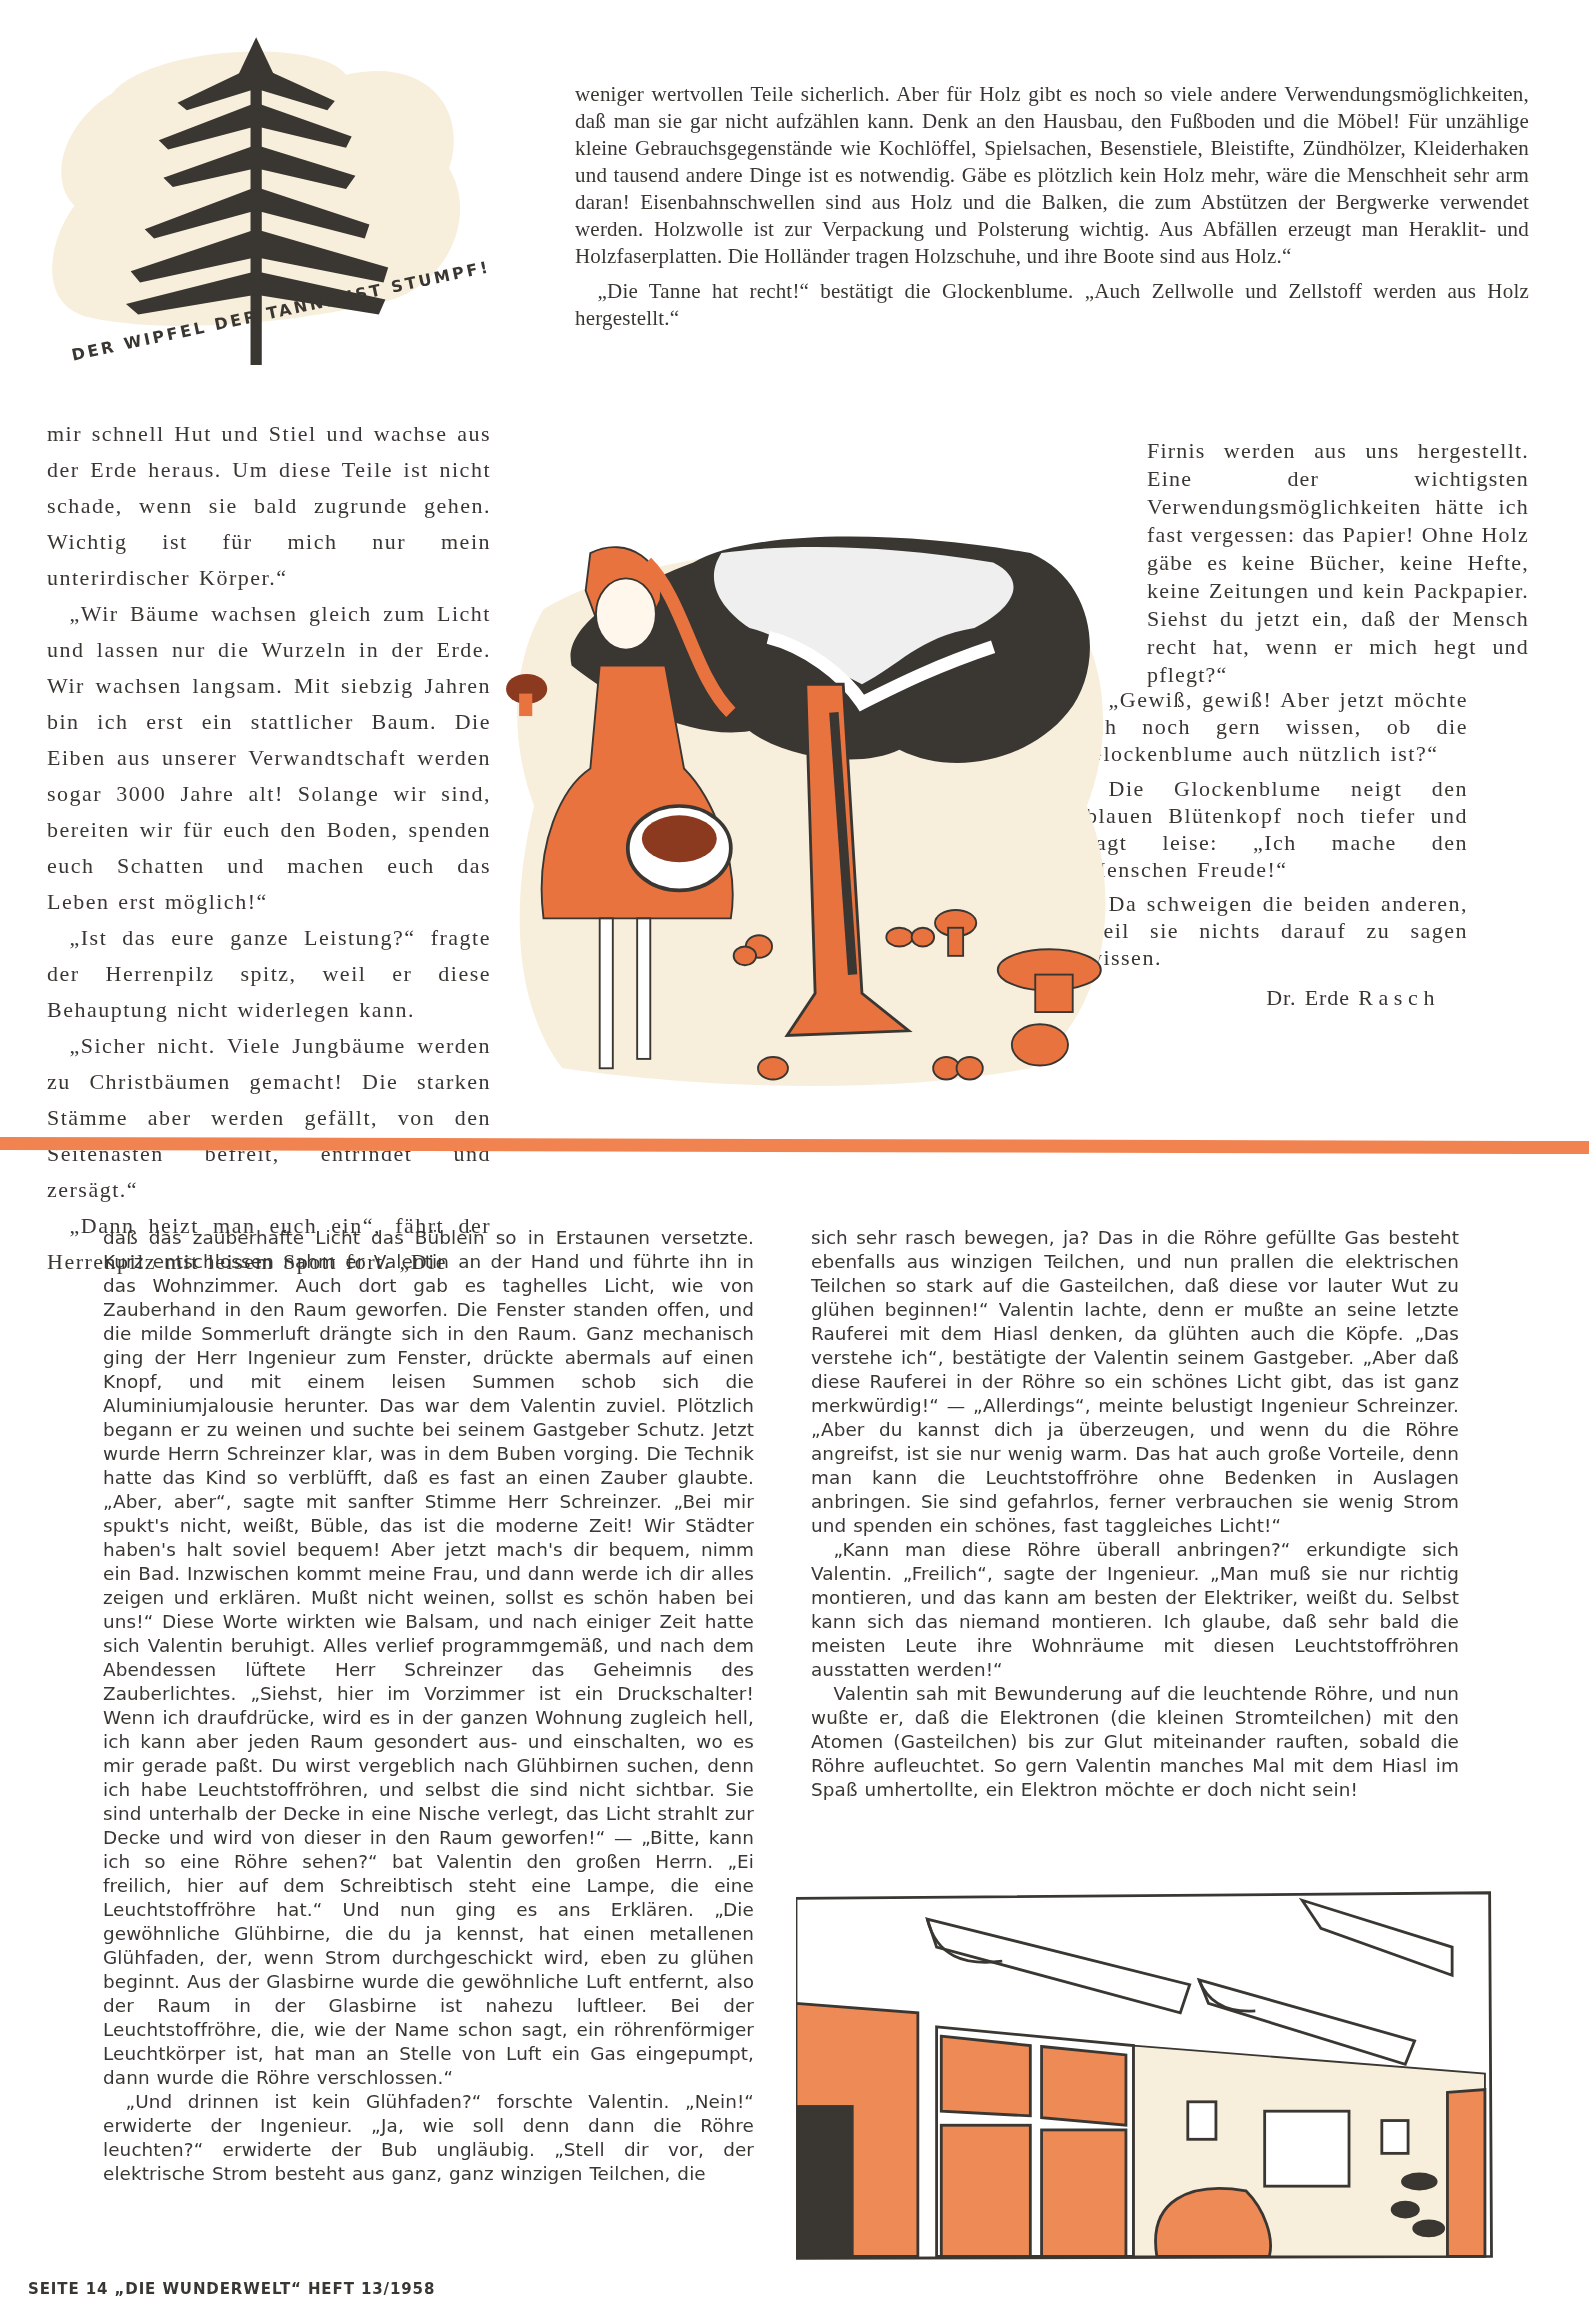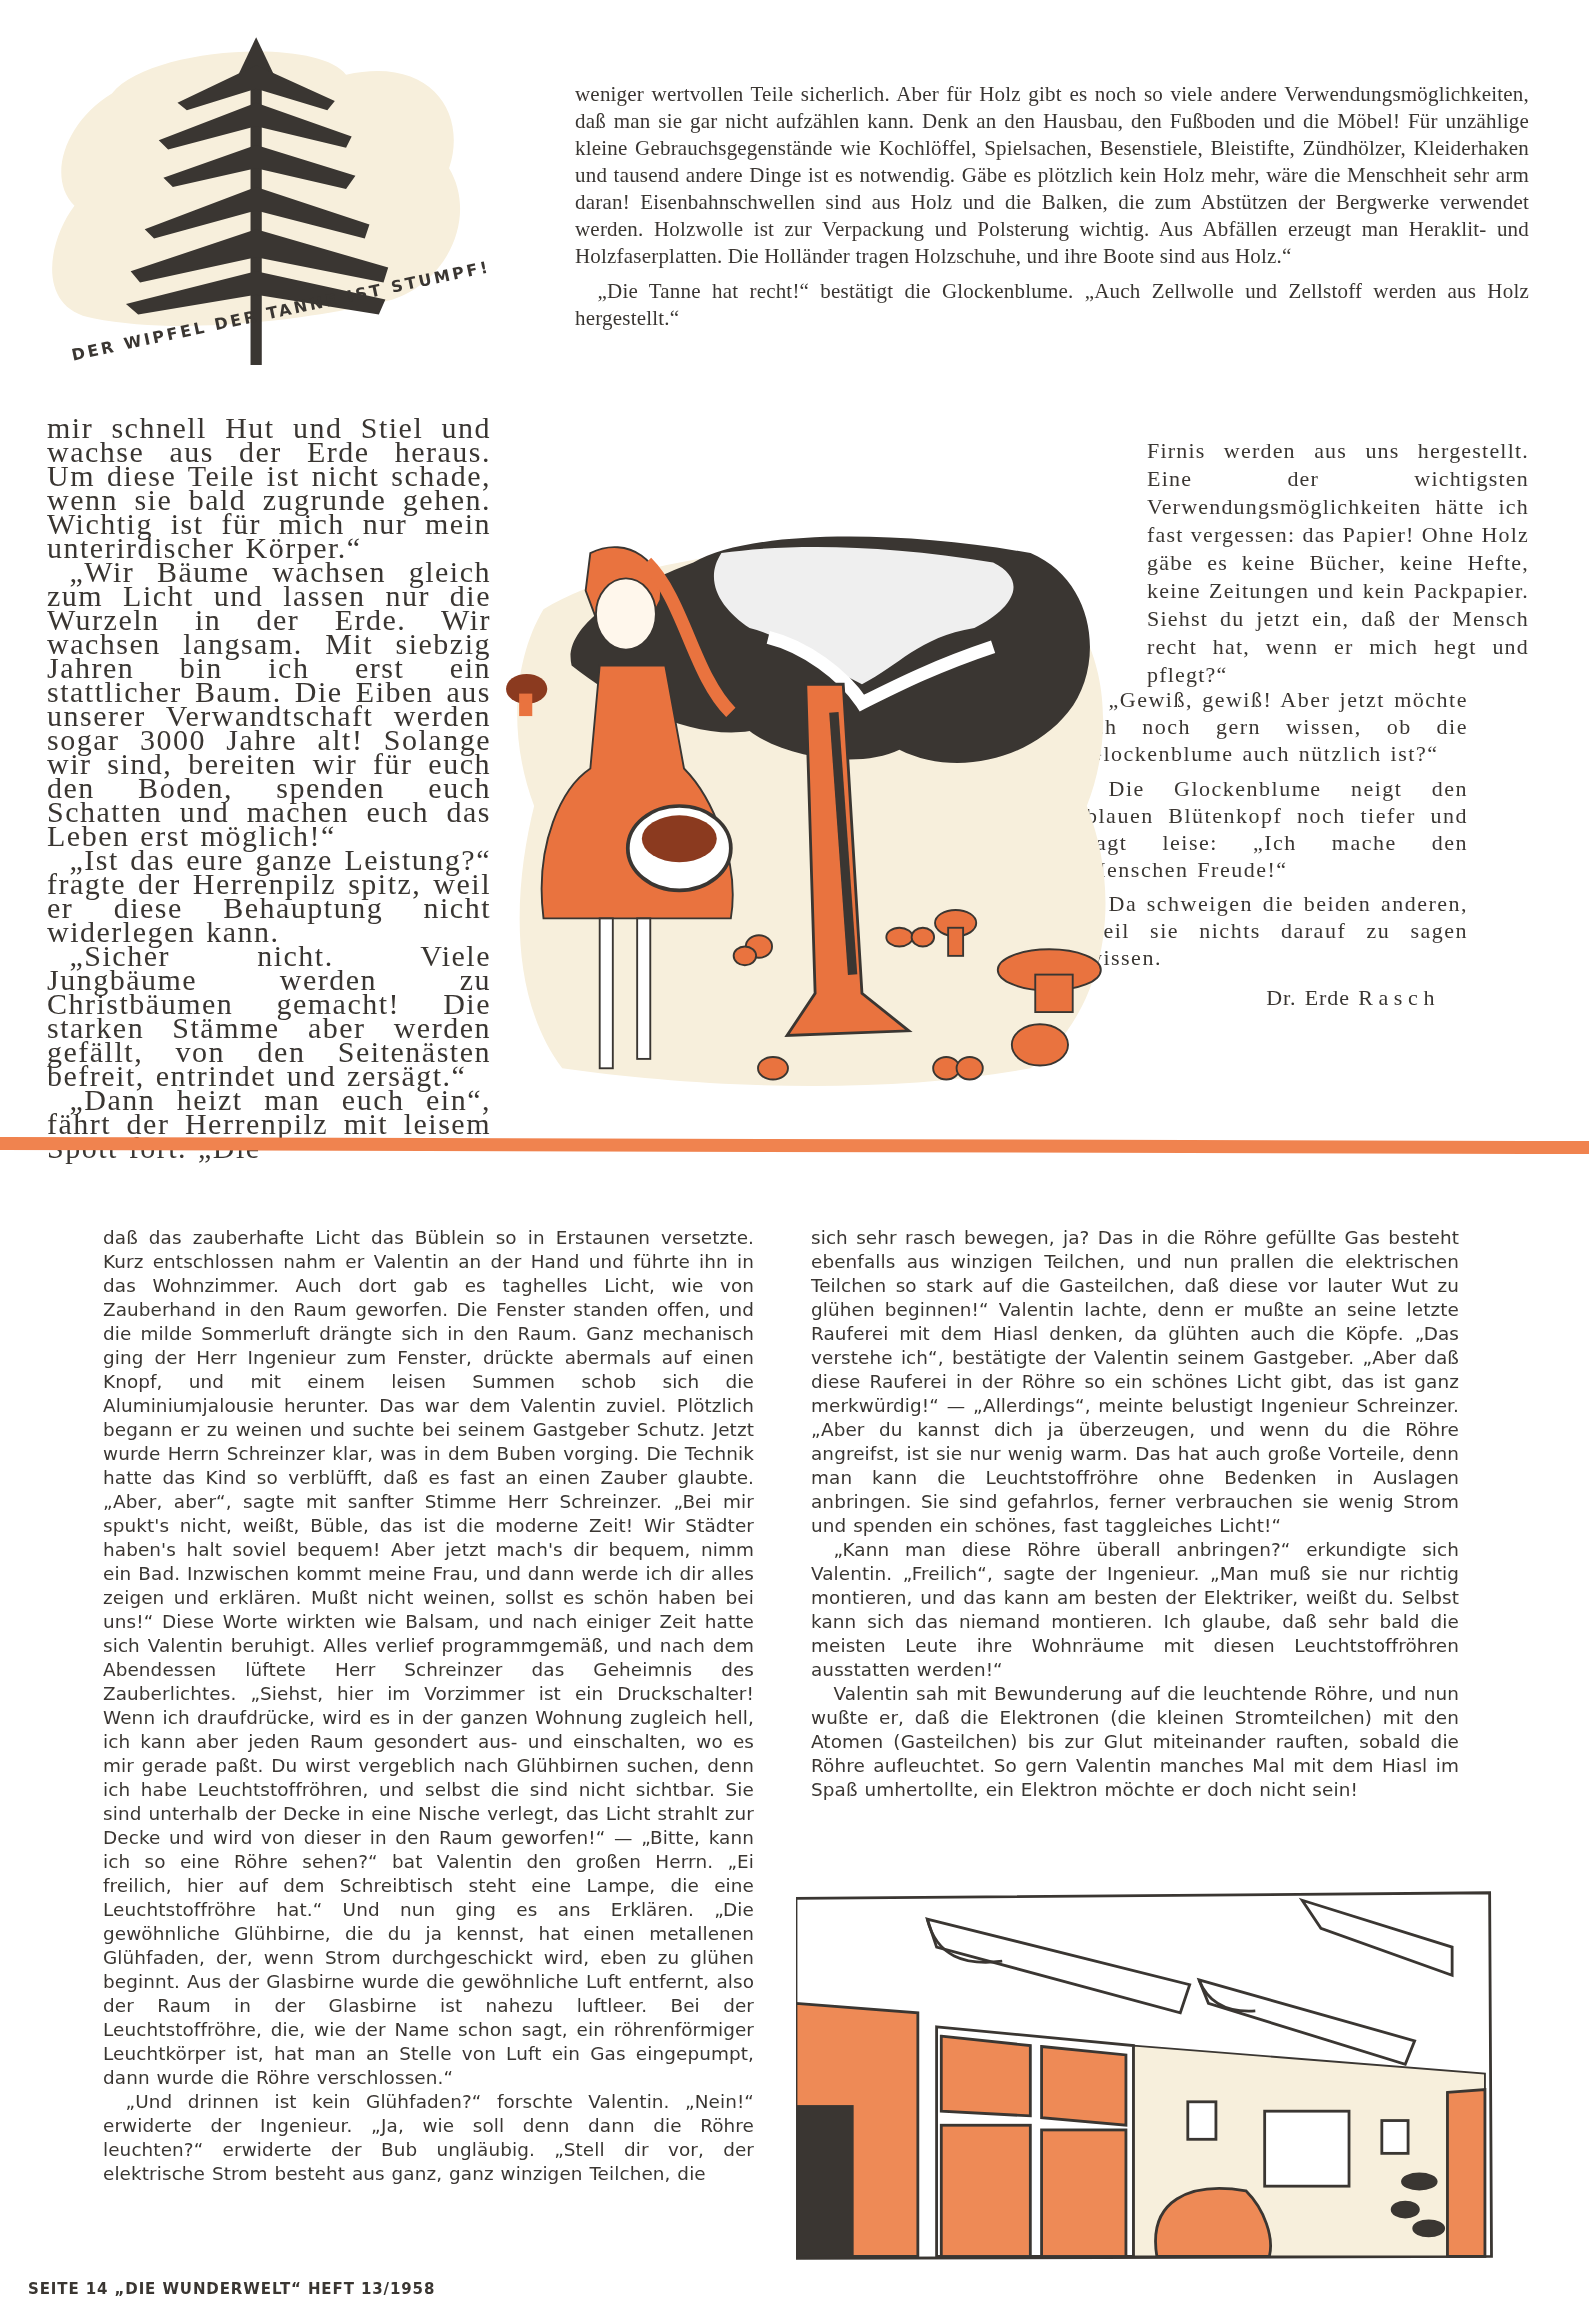--- a/index.html
+++ b/index.html
@@ -3,21 +3,21 @@
 <meta charset="utf-8">
 <style>
   html, body { margin: 0; padding: 0; background: #ffffff; }
   body { width: 1589px; height: 2324px; position: relative; overflow: hidden; color: #3a3632; }
   .serif { font-family: "Liberation Serif", "DejaVu Serif", serif; }
   .sans  { font-family: "DejaVu Sans", "Liberation Sans", sans-serif; }
   p { margin: 0; text-align: justify; }
   .indent { text-indent: 22.5px; }
 
   
-  #col-top-left { position: absolute; left: 47px; top: 416px; width: 444px; font-size: 30px; line-height: 24px; letter-spacing: 1.5px; word-spacing: 1.9px; font-family: Liberation Serif, serif; }
+  #col-top-left { position: absolute; left: 47px; top: 416px; width: 444px; font-size: 22px; line-height: 36px; letter-spacing: 1.5px; word-spacing: 1.9px; font-family: Liberation Serif, serif; }
   #col-top-right-full { position: absolute; left: 575px; top: 81px; width: 954px; font-size: 21px; line-height: 27px; letter-spacing: 0.2px; }
   #col-top-right-narrow { position: absolute; left: 1147px; top: 437px; width: 382px; font-size: 22px; line-height: 28px; letter-spacing: 1.2px; }
   #col-top-right-narrow2 { position: absolute; left: 1086px; top: 686px; width: 382px; font-size: 22px; line-height: 27px; letter-spacing: 1.5px; word-spacing: 1.9px; }
   .gap { height: 7.5px; }
   .sig-top { text-align: right; padding-right: 28px; margin-top: 13px; letter-spacing: 0.9px; }
   .sig-top .spaced { letter-spacing: 5.6px; }
 
   
   #tree-illus { position: absolute; left: 37px; top: 37px; width: 487px; height: 375px; }
   #girl-illus { position: absolute; left: 506px; top: 525px; width: 637px; height: 562px; }

